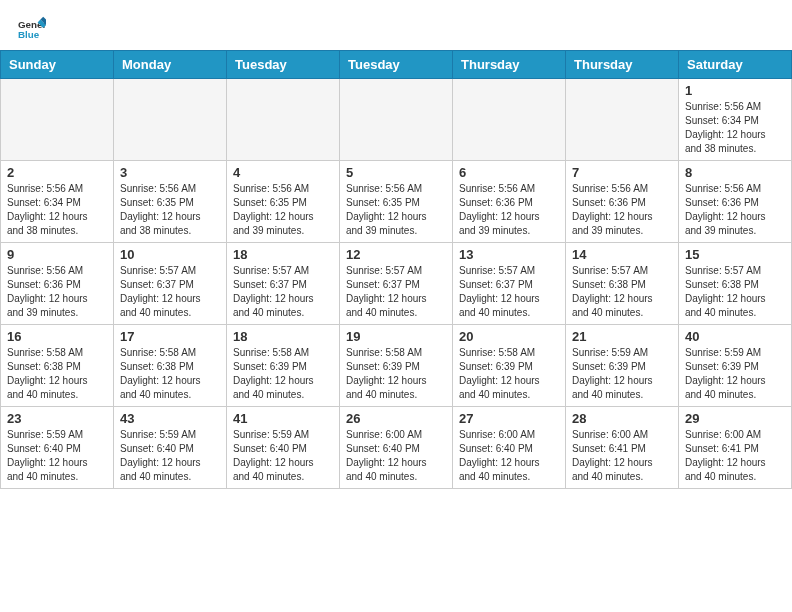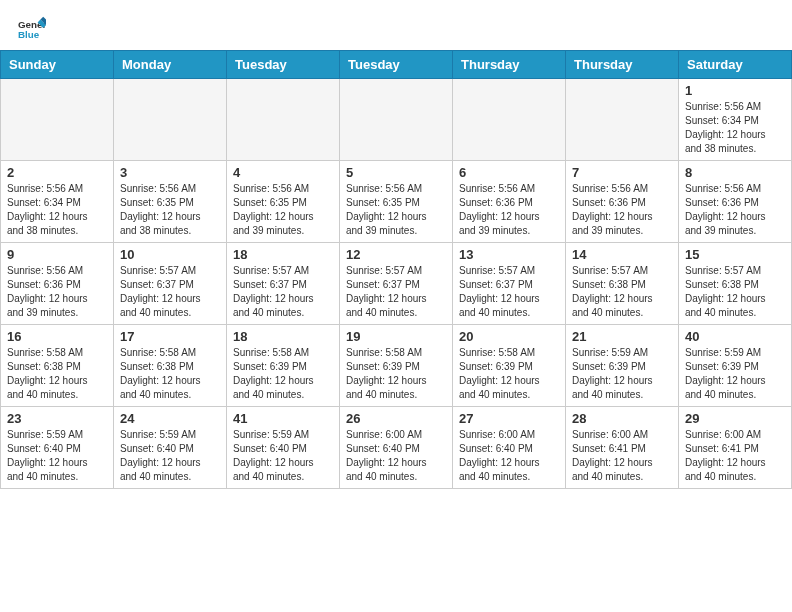--- a/index.html
+++ b/index.html
@@ -214,21 +214,21 @@
           <span class="day-number">40</span>
           <div class="day-info">Sunrise: 5:59 AM<br>Sunset: 6:39 PM<br>Daylight: 12 hours<br>and 40 minutes.</div>
         </td>
       </tr>
       <tr>
         <td>
           <span class="day-number">23</span>
           <div class="day-info">Sunrise: 5:59 AM<br>Sunset: 6:40 PM<br>Daylight: 12 hours<br>and 40 minutes.</div>
         </td>
         <td>
-          <span class="day-number">24</span>
+          <span class="day-number">43</span>
           <div class="day-info">Sunrise: 5:59 AM<br>Sunset: 6:40 PM<br>Daylight: 12 hours<br>and 40 minutes.</div>
         </td>
         <td>
           <span class="day-number">41</span>
           <div class="day-info">Sunrise: 5:59 AM<br>Sunset: 6:40 PM<br>Daylight: 12 hours<br>and 40 minutes.</div>
         </td>
         <td>
           <span class="day-number">26</span>
           <div class="day-info">Sunrise: 6:00 AM<br>Sunset: 6:40 PM<br>Daylight: 12 hours<br>and 40 minutes.</div>
         </td>

